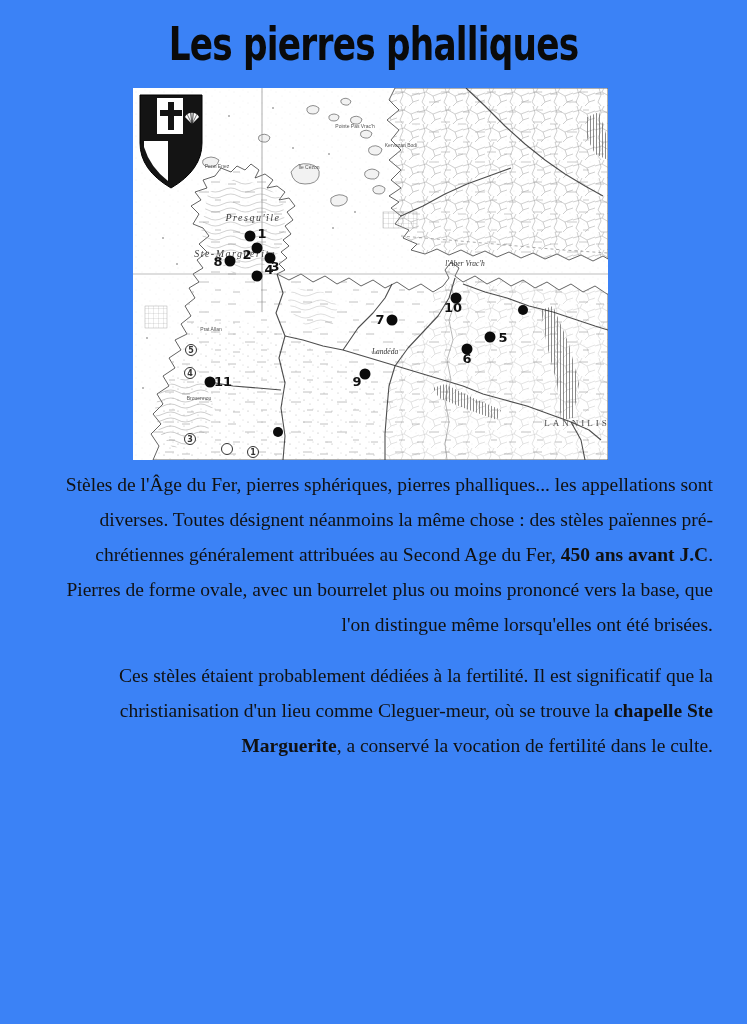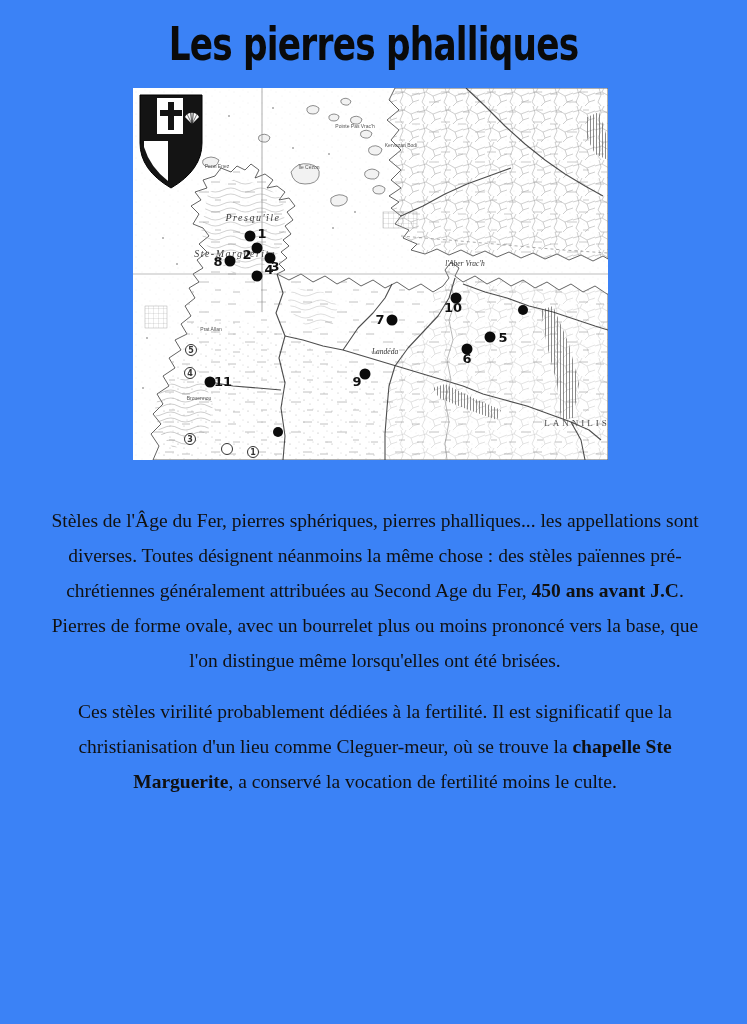--- a/index.html
+++ b/index.html
@@ -11,21 +11,21 @@
   .title{
     position:absolute;top:18px;left:0;width:747px;text-align:center;
     font-family:"DejaVu Sans",sans-serif;font-weight:800;font-size:44px;
     letter-spacing:-1px;transform:scale(0.78,1.04);transform-origin:50% 50%;
     color:#0a0a0a;white-space:nowrap;
   }
   .map-wrap{position:absolute;left:133px;top:88px;width:475px;height:372px;}
   .map-wrap svg{display:block;width:475px;height:372px;}
   .content{
     position:absolute;left:37px;top:467px;width:676px;
-    font-size:19.5px;line-height:35px;text-align:center;margin-top:36px;
+    font-size:19.5px;line-height:35px;text-align:right;
   }
   .content p{margin:0 0 16px 0;}
   .content b{font-weight:bold;}
   
   .mdot{fill:#0b0b0b;}
   .mnum{font:bold 13px "DejaVu Sans",sans-serif;fill:#101010;text-anchor:middle;}
   .sdot{fill:#0b0b0b;}
   .ccirc{fill:#ffffff;stroke:#333;stroke-width:1;}
   .cnum{font:bold 8px "DejaVu Sans",sans-serif;fill:#333;text-anchor:middle;}
   .lbl-italic{font:italic 10px "Liberation Serif",serif;fill:#3a3a3a;letter-spacing:1.5px;text-anchor:middle;}
@@ -210,16 +210,16 @@
           <circle cx="77" cy="294" r="5.5" class="mdot"></circle>
           <text x="90" y="298" class="mnum">11</text>
           <circle cx="390" cy="222" r="5" class="sdot"></circle>
           <circle cx="145" cy="344" r="5" class="sdot"></circle>
         </g>
     </svg>
   </div>
 
   <div class="content">
       <p><span>Stèles de l'Âge du Fer, pierres sphériques, pierres phalliques... les appellations sont diverses. Toutes désignent néanmoins la même chose : des stèles païennes pré-chrétiennes généralement attribuées au Second Age du Fer, </span><b>450 ans avant J.C</b><span>. Pierres de forme ovale, avec un bourrelet plus ou moins prononcé vers la base, que l'on distingue même lorsqu'elles ont été brisées.</span></p>
-      <p><span>Ces stèles virilité probablement dédiées à la fertilité. Il est significatif que la christianisation d'un lieu comme Cleguer-meur, où se trouve la </span><b>chapelle Ste Marguerite</b><span>, a conservé la vocation de fertilité moins le culte.</span></p>
+      <p><span>Ces stèles étaient probablement dédiées à la fertilité. Il est significatif que la christianisation d'un lieu comme Cleguer-meur, où se trouve la </span><b>chapelle Ste Marguerite</b><span>, a conservé la vocation de fertilité dans le culte.</span></p>
     </div>
 
 </div>
 
 </body></html>

